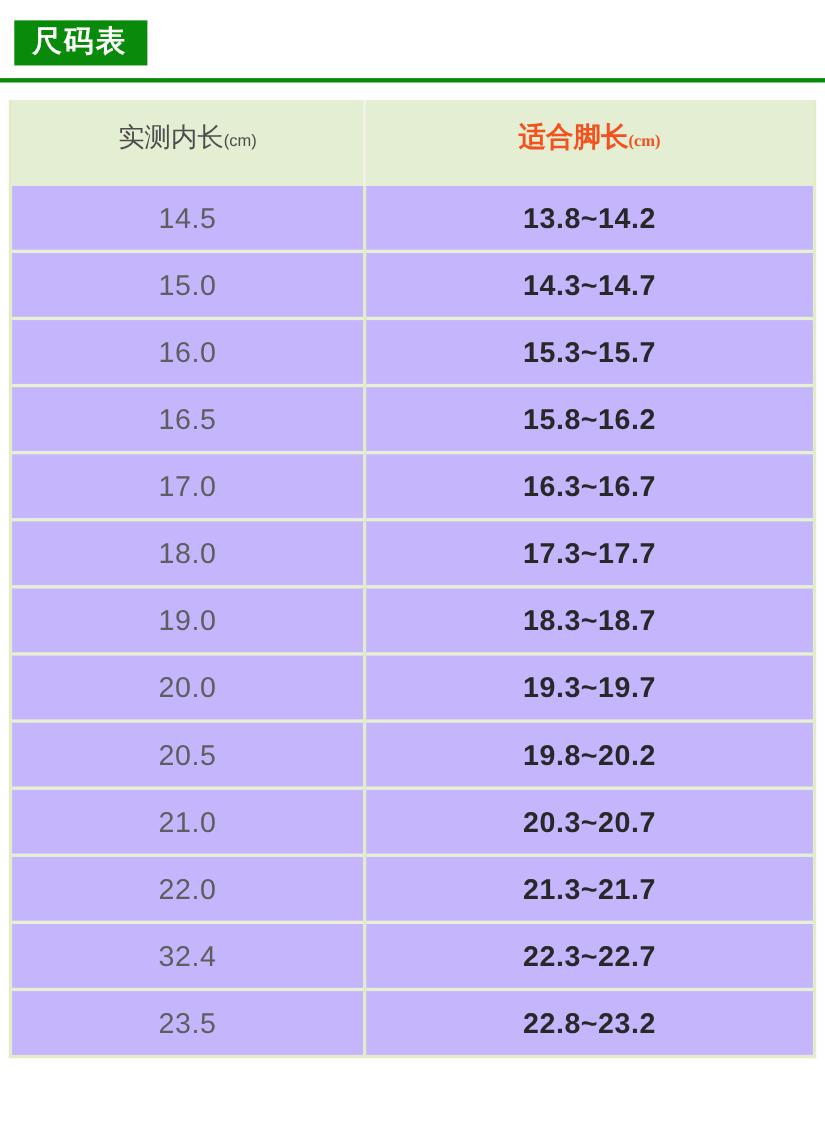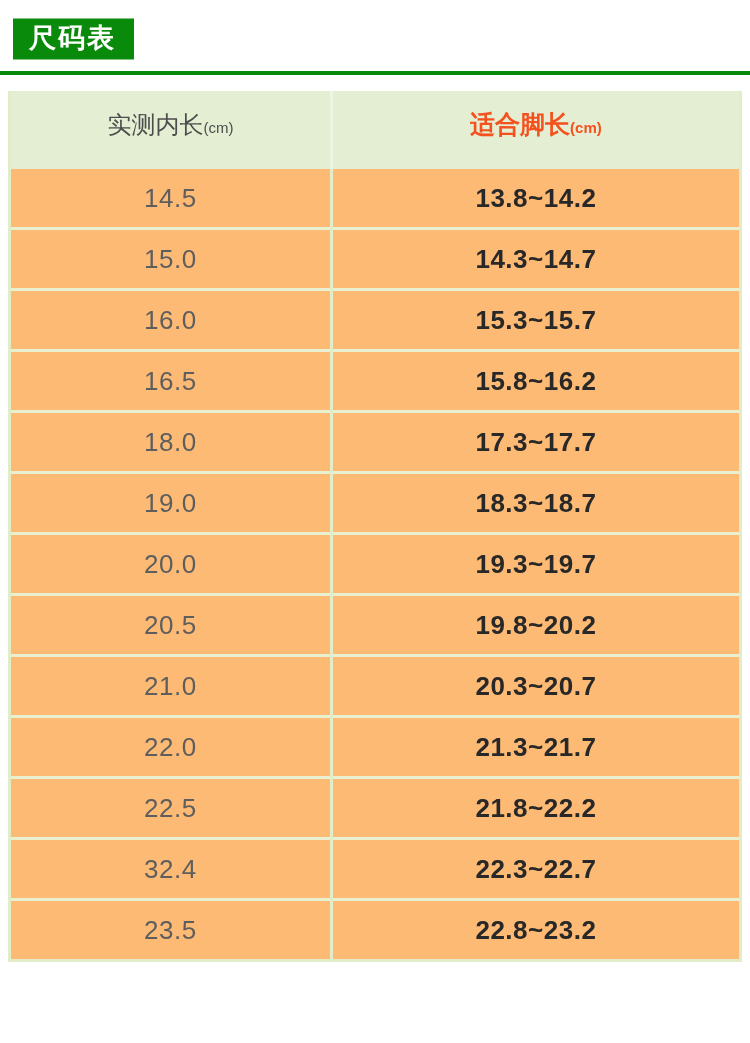--- a/index.html
+++ b/index.html
@@ -72,30 +72,31 @@
   }
   th.head-left {
     color: #4d4d4d;
     font-size: 24px;
     border-right: 3px solid #eef3e2;
   }
   th.head-right {
     color: #f4511e;
     font-size: 25px;
     font-weight: bold;
+    font-family: Liberation Serif, serif;
   }
   .unit {
     font-size: 15px;
     letter-spacing: 0;
   }
   th.head-left .unit { color: #4d4d4d; }
   th.head-right .unit { color: #f4511e; font-weight: bold; }
 
   tbody tr.data-row {
-    background: #fdba74;
+    background: #c4b5fd;
   }
   tbody tr.data-row + tr.data-row td {
     border-top: 3px solid #e8f0d2;
   }
   tbody td {
     padding: 13px 0 13px 0;
     text-align: center;
     vertical-align: middle;
     height: 32px;
   }
@@ -149,20 +150,24 @@
         </tr>
         <tr class="data-row">
           <td class="cell-left">16.0</td>
           <td class="cell-right">15.3~15.7</td>
         </tr>
         <tr class="data-row">
           <td class="cell-left">16.5</td>
           <td class="cell-right">15.8~16.2</td>
         </tr>
         <tr class="data-row">
+          <td class="cell-left">17.0</td>
+          <td class="cell-right">16.3~16.7</td>
+        </tr>
+        <tr class="data-row">
           <td class="cell-left">18.0</td>
           <td class="cell-right">17.3~17.7</td>
         </tr>
         <tr class="data-row">
           <td class="cell-left">19.0</td>
           <td class="cell-right">18.3~18.7</td>
         </tr>
         <tr class="data-row">
           <td class="cell-left">20.0</td>
           <td class="cell-right">19.3~19.7</td>
@@ -173,24 +178,20 @@
         </tr>
         <tr class="data-row">
           <td class="cell-left">21.0</td>
           <td class="cell-right">20.3~20.7</td>
         </tr>
         <tr class="data-row">
           <td class="cell-left">22.0</td>
           <td class="cell-right">21.3~21.7</td>
         </tr>
         <tr class="data-row">
-          <td class="cell-left">22.5</td>
-          <td class="cell-right">21.8~22.2</td>
-        </tr>
-        <tr class="data-row">
           <td class="cell-left">32.4</td>
           <td class="cell-right">22.3~22.7</td>
         </tr>
         <tr class="data-row">
           <td class="cell-left">23.5</td>
           <td class="cell-right">22.8~23.2</td>
         </tr>
       </tbody>
   </table>
 </div>

